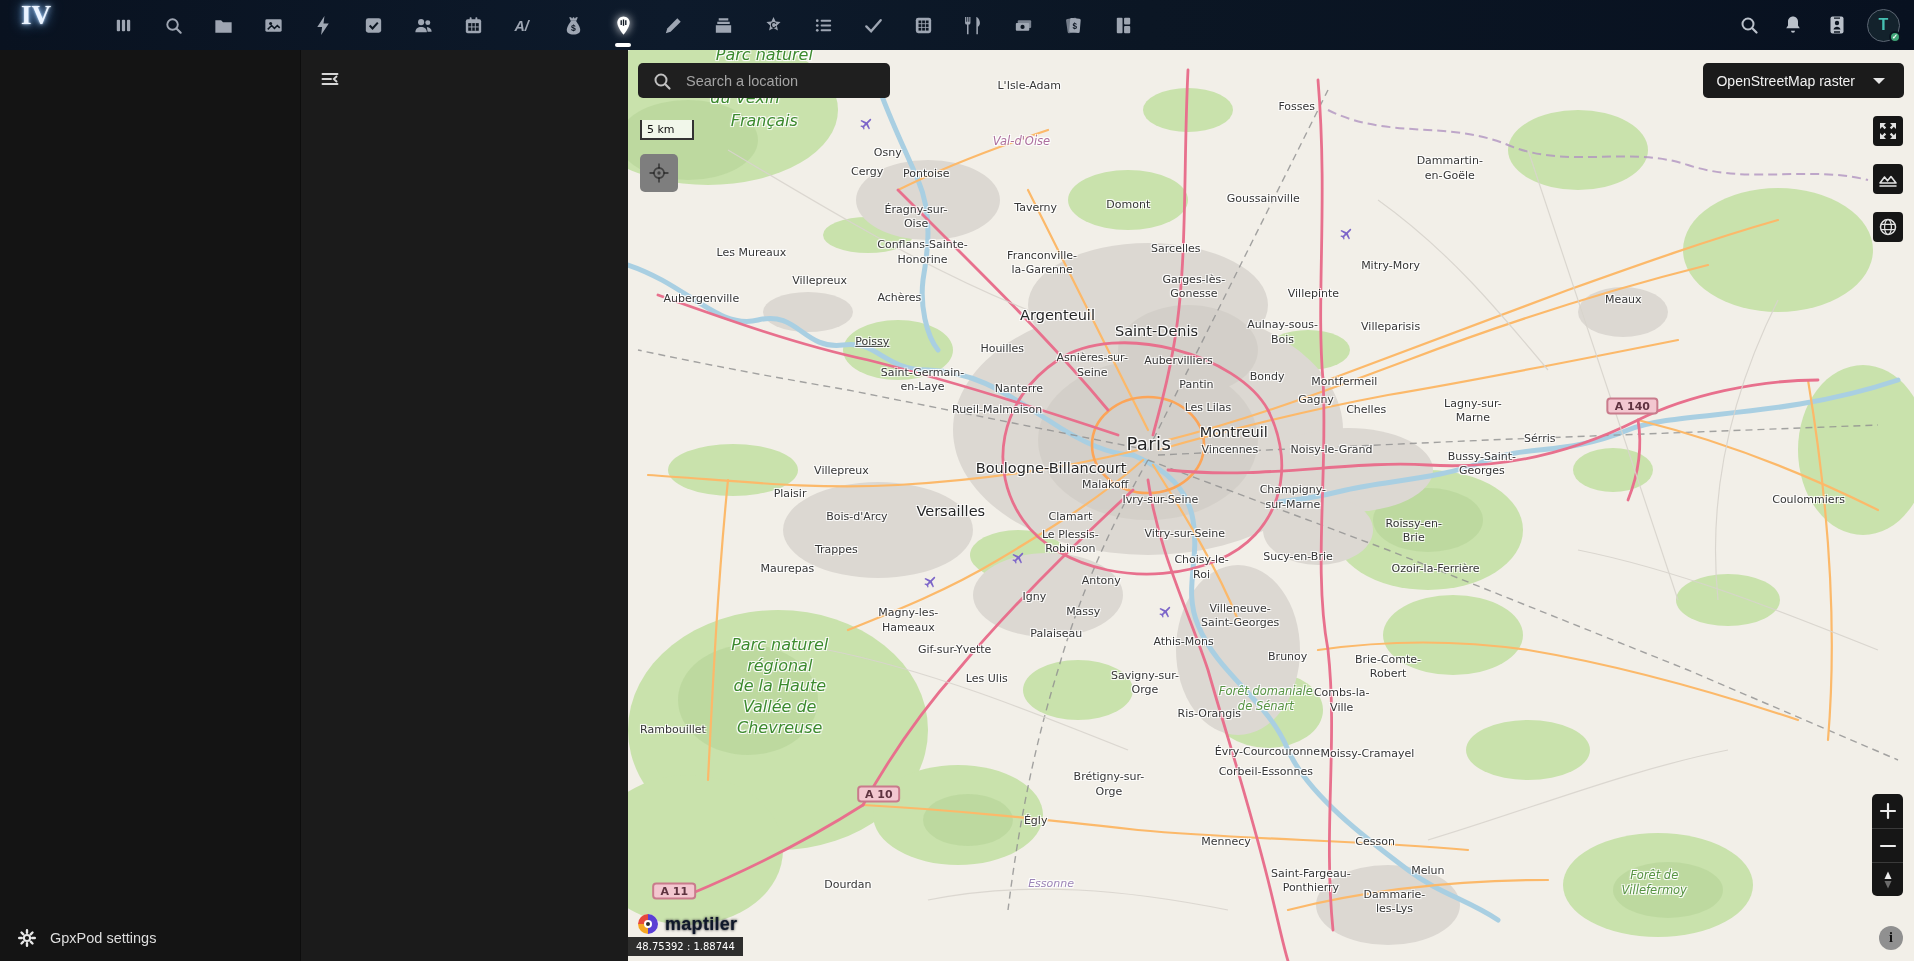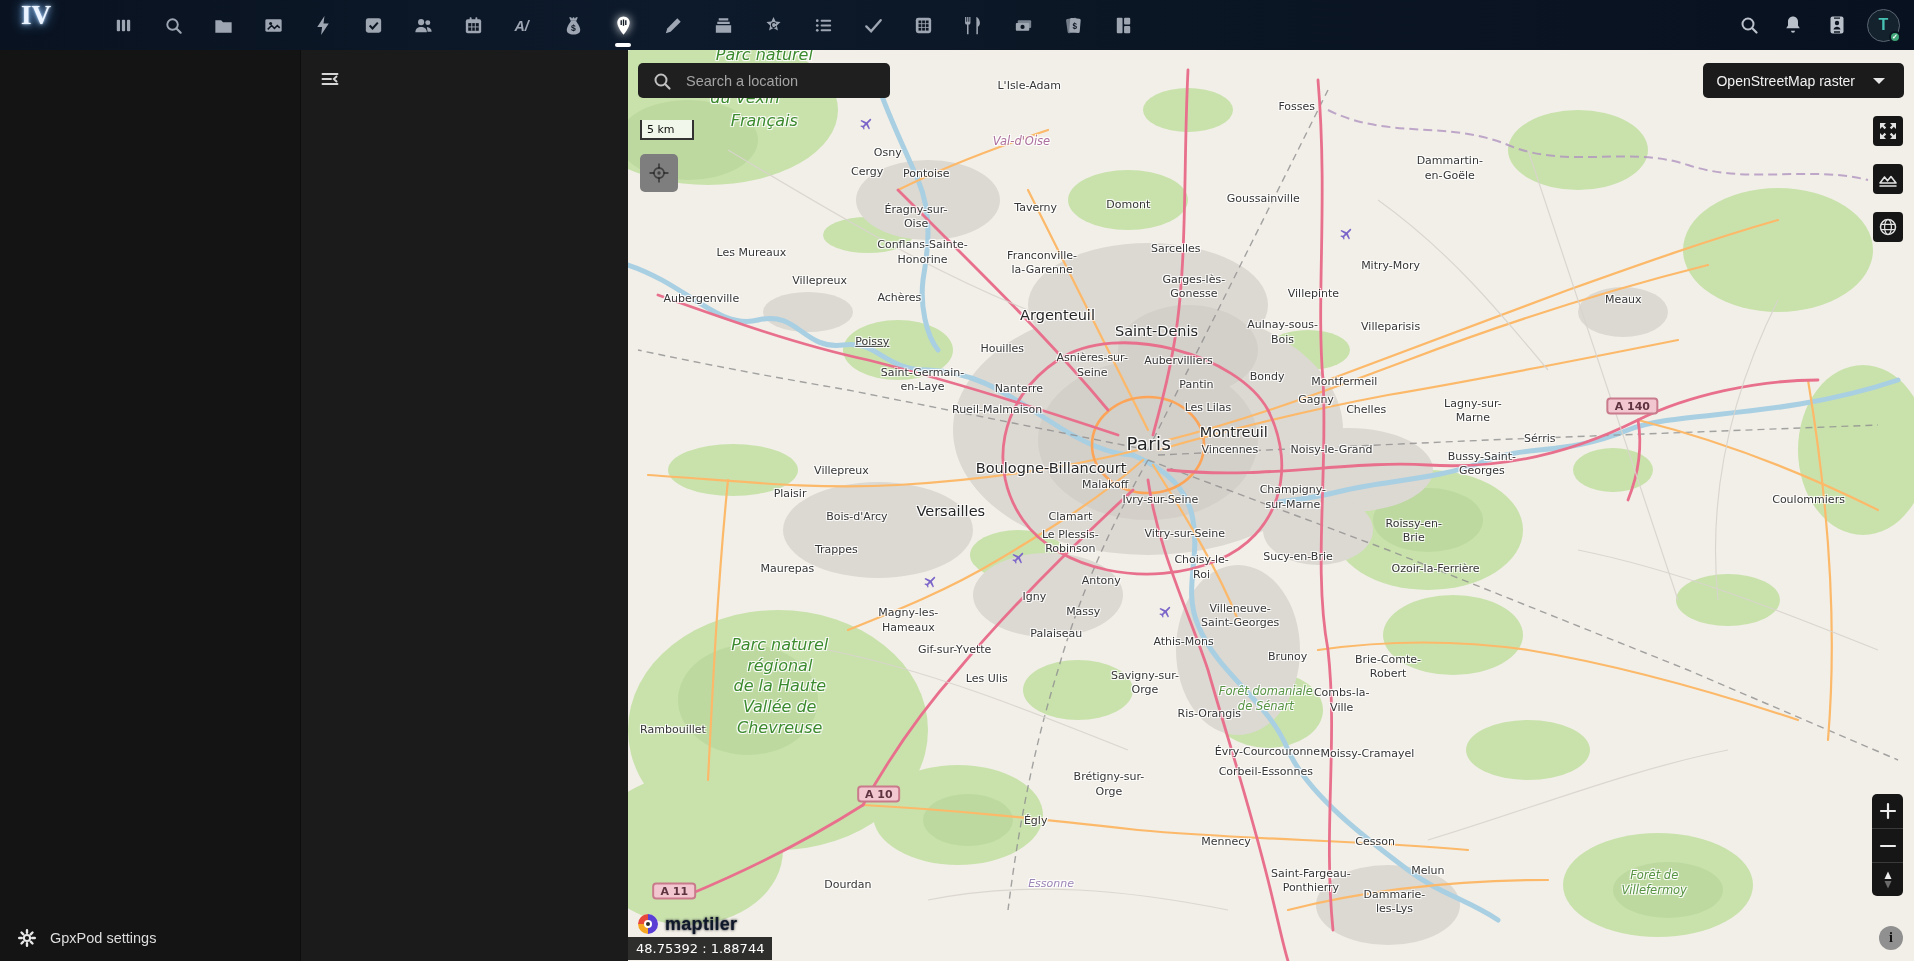--- a/index.html
+++ b/index.html
@@ -93,21 +93,21 @@
   #mzoom .zbtn { height:34px; display:flex; align-items:center; justify-content:center; cursor:pointer; }
   #mzoom .zbtn + .zbtn { border-top:1px solid #3a3a3a; }
   #mzoom svg { width:18px; height:18px; color:#ececec; }
   #minfo { position:absolute; right:11px; top:876px; width:24px; height:24px; border-radius:50%; background:#909090;
     display:flex; align-items:center; justify-content:center; cursor:pointer;
     color:#111; font-family:"Liberation Serif",serif; font-weight:bold; font-size:14px; }
   #mattrib { position:absolute; left:8px; top:862px; display:flex; align-items:center; gap:5px; }
   #mattrib svg { width:19px; height:19px; }
   #mattrib .atext { font-size:18px; font-weight:bold; color:#0f172a;
     text-shadow:0 0 3px rgba(90,90,90,.9), 0 0 2px rgba(60,60,60,.9); letter-spacing:.3px; }
-  #mcoords { position:absolute; left:0; top:887px; background:rgba(12,12,12,.85); color:#fff; font-size:13px;
+  #mcoords { position:absolute; left:0; top:887px; background:rgba(12,12,12,.85); color:#fff; font-size:10px;
     padding:4px 8px; font-family:"DejaVu Sans", sans-serif; }
 </style>
 </head>
 <body>
 
 <header id="topbar">
   <div id="logo">IV</div>
   <div id="apps">
       <div class="app">
         <svg viewBox="0 0 24 24" xmlns="http://www.w3.org/2000/svg">

